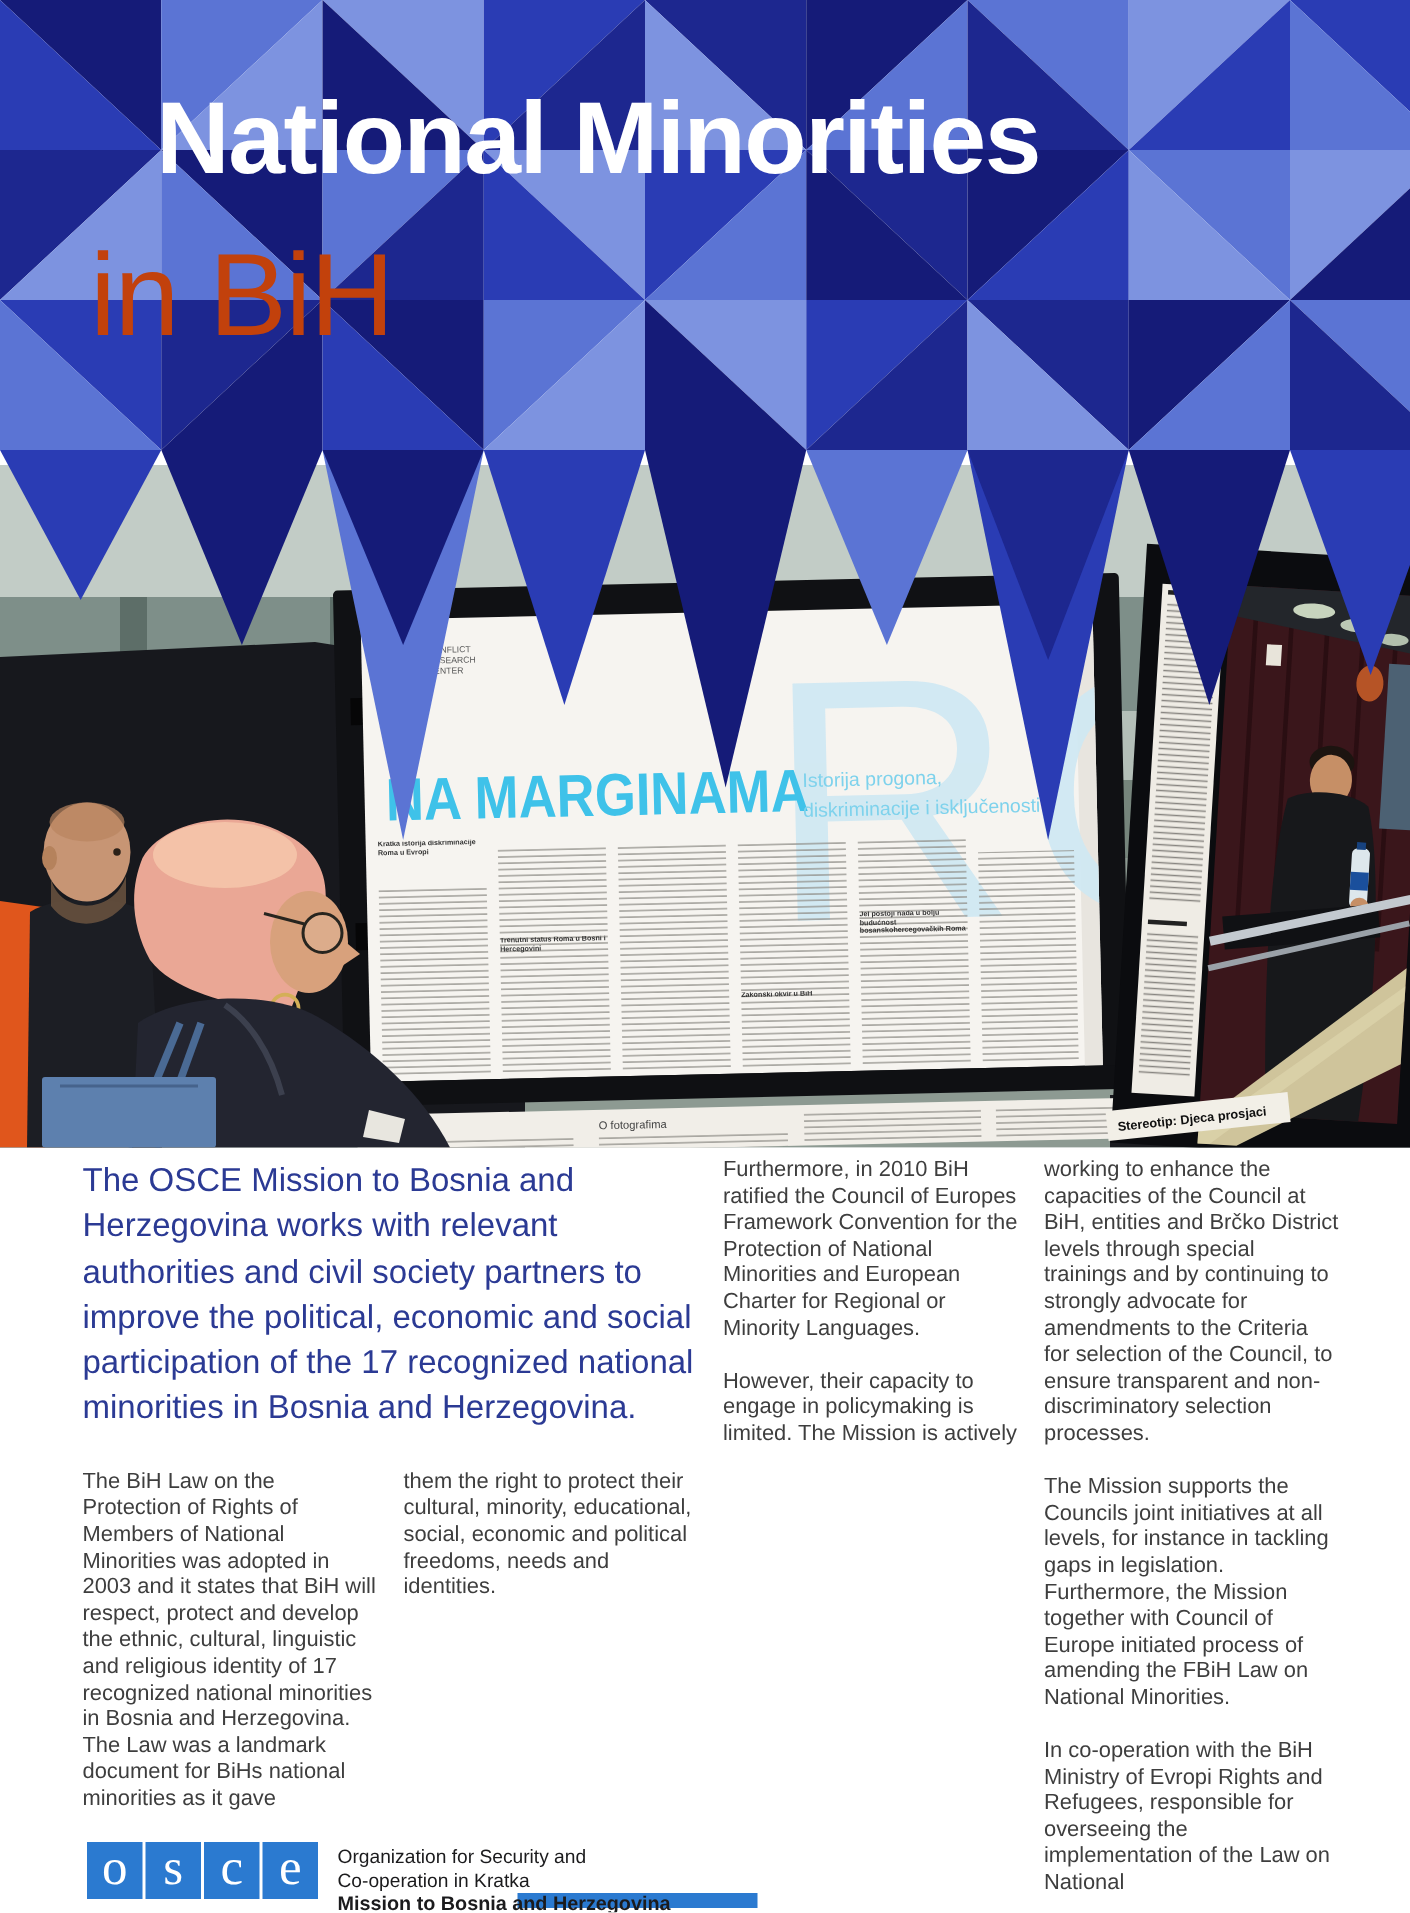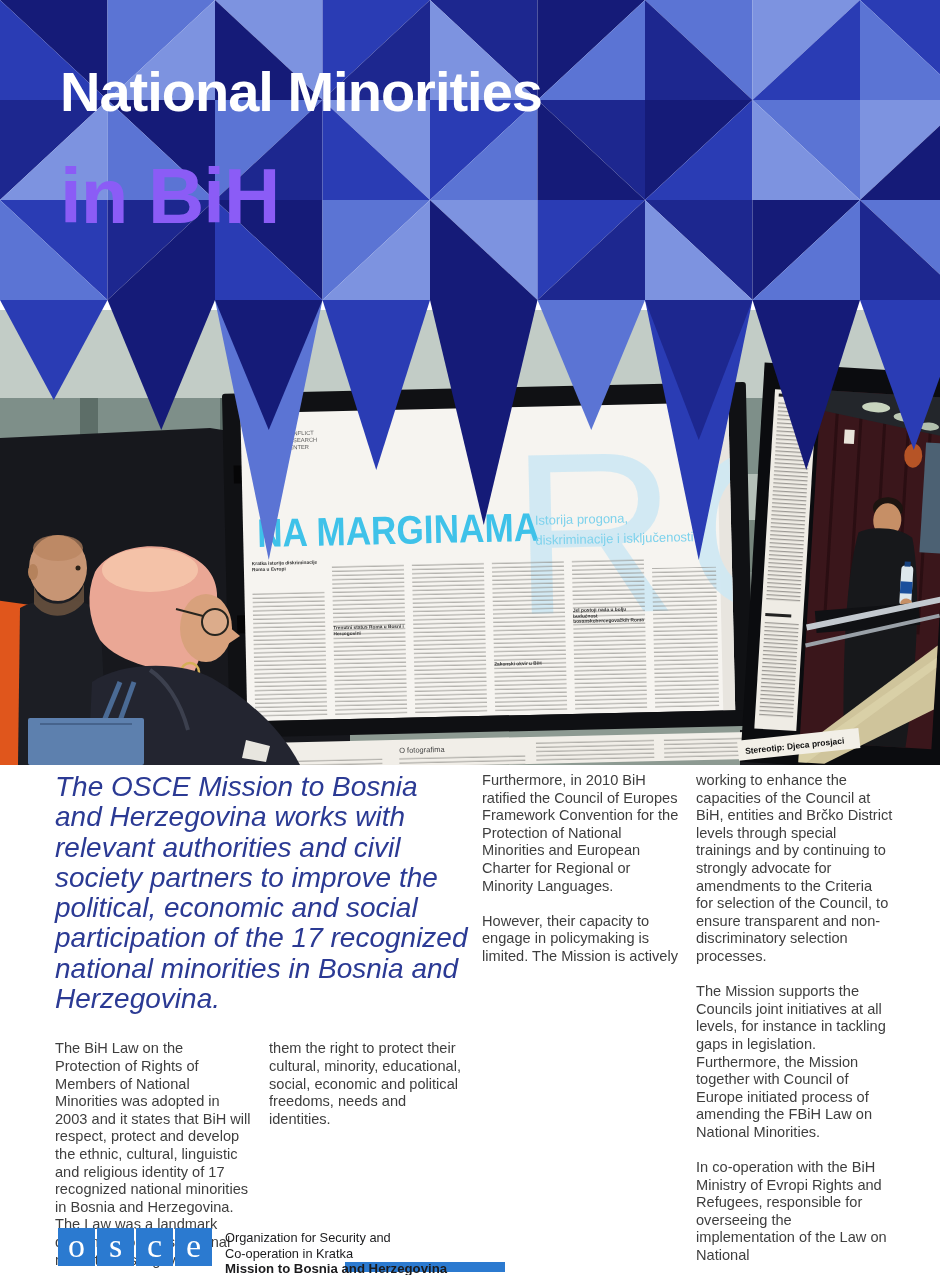--- a/index.html
+++ b/index.html
@@ -2,26 +2,26 @@
 <html><head>
 <meta charset="utf-8">
 <style>
   html,body{margin:0;padding:0;background:#ffffff;}
   .page{position:relative;width:940px;height:1275px;overflow:hidden;background:#fff;
         font-family:"Liberation Sans",sans-serif;}
   
   #photo-svg{position:absolute;top:310px;left:0;}
   #hero-pattern{position:absolute;top:0;left:0;pointer-events:none;}
   .title-block{position:absolute;left:60px;top:40px;z-index:5;}
-  .title-line1{font-size:56px;font-weight:bold;letter-spacing:-1px;color:#ffffff;line-height:104px;white-space:nowrap;}
-  .title-line2{font-size:78px;font-weight:bold;letter-spacing:-1px;color:#8b5cf6;line-height:104px;white-space:nowrap;}
+  .title-line1{font-size:68px;font-weight:bold;letter-spacing:-1px;color:#ffffff;line-height:104px;white-space:nowrap;margin-left:44px;}
+  .title-line2{font-size:78px;font-weight:normal;letter-spacing:-1px;color:#c2410c;line-height:104px;white-space:nowrap;}
   
   .content{position:absolute;top:772px;left:55px;width:838px;display:flex;gap:16px;z-index:4;}
   .half{width:411px;flex:0 0 411px;}
-  .lead{font-size:28px;line-height:30.3px;color:#2b3a94;margin:0 0 26px 0;width:415px;font-style:italic;}
+  .lead{font-size:22px;line-height:30.3px;color:#2b3a94;margin:0 0 26px 0;width:415px;}
   .cols2{display:flex;gap:17px;}
   .col{width:197px;flex:0 0 197px;font-size:14.6px;line-height:17.6px;color:#3e3e3e;}
   .col p{margin:0 0 17.6px 0;}
   
   .footer{position:absolute;top:1228px;left:58px;display:flex;z-index:4;}
   .osce-squares{display:flex;gap:2px;}
   .osce-sq{width:37px;height:38px;background:#2b7ad0;color:#fff;text-align:center;
            font-family:"Liberation Serif",serif;font-size:34px;line-height:36px;}
   .footer-text{margin-left:13px;padding-top:2px;font-size:12.8px;line-height:1.22;color:#1b1b1d;}
   .footer-mission{font-weight:bold;font-size:13.2px;}

